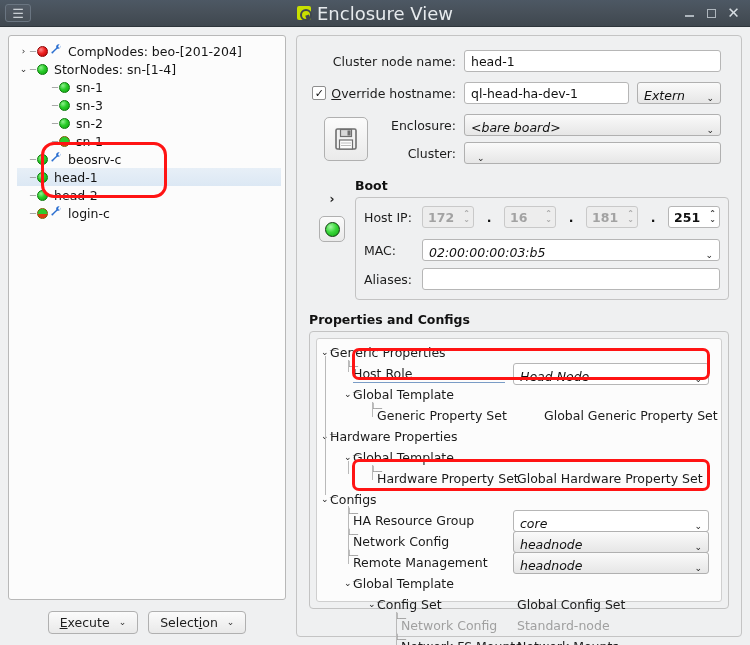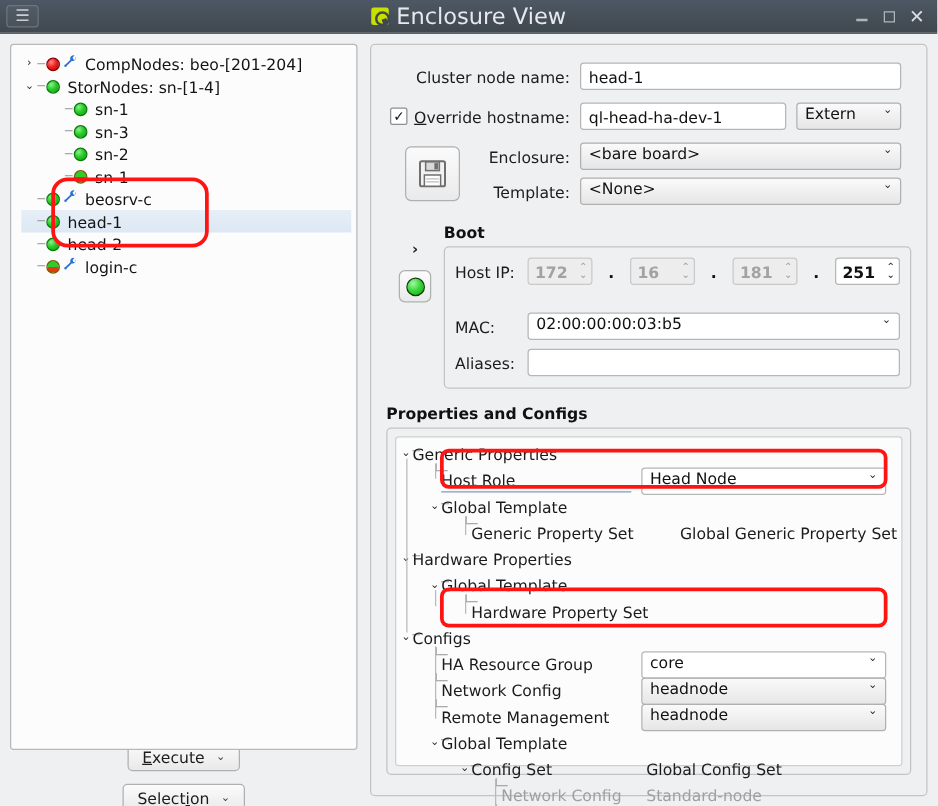--- a/index.html
+++ b/index.html
@@ -73,21 +73,21 @@
   .led.half  { background:linear-gradient(to bottom,#2ecc2e 0 55%, #e23a12 55% 100%); border:1px solid #7a5a00; }
   .wrench { width:12px; display:inline-block; color:#2b6fd0; font-size:11px; margin-left:1px; margin-right:1px; transform:rotate(0deg); }
   .tlabel { margin-left:4px; color:#141414; }
 
   
   .anno {
     position:absolute; border:3px solid #ff1414; border-radius:13px;
     pointer-events:none; z-index:40;
   }
 
-  #left-buttons { height:30px; margin-top:7px; display:flex; align-items:center; justify-content:center; gap:10px;flex-direction:column; }
+  #left-buttons { height:30px; margin-top:7px; display:flex; align-items:center; justify-content:center; gap:10px; }
 
   .btn {
     background:linear-gradient(to bottom,#fbfbfb,#e9e9e9);
     border:1px solid #b0b0b0; border-radius:4px;
     padding:3px 11px; font-size:12.5px; color:#1c1c1c;
     display:inline-flex; align-items:center; gap:9px;
   }
   .btn u { text-decoration:underline; }
   .caret { font-size:9px; color:#333; }
 
@@ -102,22 +102,22 @@
   .lbl u { text-decoration:underline; }
 
   .txt {
     background:#fff; border:1px solid #b6b6b6; border-radius:3px;
     height:22px; padding:0 6px; display:flex; align-items:center;
     font-size:12.5px; color:#111;
   }
   .combo {
     background:linear-gradient(to bottom,#fafafa,#e6e6e6);
     border:1px solid #b0b0b0; border-radius:3px;
-    height:22px; padding:0 6px; display:flex; align-items:flex-start;
-    font-size:12.5px; color:#111; position:relative;
+    height:22px; padding:0 6px; display:flex; align-items:flex-end;
+    font-size:12.5px; color:#111; position:relative;font-style:italic;
   }
   .combo.white { background:#fff; border:1px solid #b6b6b6; }
   .combo .cv { flex:1; overflow:hidden; }
   .combo .chev { font-size:9px; color:#222; margin-left:6px; }
 
   .check {
     width:14px; height:14px; background:#fff; border:1px solid #8e8e8e; border-radius:2px;
     display:flex; align-items:center; justify-content:center;
     font-size:11px; color:#111; margin-right:5px; flex:none;
   }
@@ -315,41 +315,40 @@
         </div>
         <div style="flex:1;">
           <div class="form-row" style="margin-bottom:6px;">
             <div class="lbl" style="width:81px; padding-right:8px;">Enclosure:</div>
             <div class="combo" style="width:257px;">
               <span class="cv">&lt;bare board&gt;</span>
               <span class="chev">⌄</span>
             </div>
           </div>
           <div class="form-row" style="margin-bottom:0;">
-            <div class="lbl" style="width:81px; padding-right:8px;">Template:</div>
+            <div class="lbl" style="width:81px; padding-right:8px;">Cluster:</div>
             <div class="combo" style="width:257px;">
-              <span class="cv">&lt;None&gt;</span>
               <span class="chev">⌄</span>
             </div>
           </div>
         </div>
       </div>
 
       <div style="display:flex; margin-top:14px;">
         <div style="width:46px; display:flex; flex-direction:column; align-items:center; padding-top:14px;">
           <div style="font-size:12px; font-weight:bold; color:#222; margin-bottom:10px;">›</div>
           <div class="led-btn">
             <span class="led-big"></span>
           </div>
         </div>
         <div style="flex:1;">
           <div class="grouptitle" style="margin-bottom:4px;">Boot</div>
           <div class="groupbox" style="padding:8px 8px 9px 8px;">
 
-            <div style="display:flex; align-items:center; margin-bottom:22px;justify-content:center;">
+            <div style="display:flex; align-items:center; margin-bottom:11px;justify-content:center;">
               <div class="lbl" style="width:58px; padding-right:8px; text-align:left;">Host IP:</div>
               <div id="ip-octets" style="display:flex; align-items:center; flex:1; justify-content:space-between;font-weight:bold;">
                   <div class="spin dis">
                     <span class="sv">172</span>
                     <span class="arrows">
                       <span>⌃</span>
                       <span>⌄</span>
                     </span>
                   </div>
                   <span class="dot-sep">.</span>
@@ -429,20 +428,21 @@
                 <span class="pname" style="left: 13px;">Hardware Properties</span>
               </div>
               <div class="prow" style="position: absolute; left: 0px; right: 0px; top: 108px;">
                 <span class="pchev" style="left: 27px; top: 5px;">⌄</span>
                 <span class="pdash" style="left: 36px; top: 3px;">─</span>
                 <span class="pname" style="left: 36px;">Global Template</span>
               </div>
               <div class="prow" style="position: absolute; left: 0px; right: 0px; top: 129px;">
                 <span class="pdash" style="left: 53px; top: -2px;">└─</span>
                 <span class="pname" style="left: 60px;">Hardware Property Set</span>
+                <span class="pval" style="left: 200px;">Global Hardware Property Set</span>
               </div>
               <div class="prow" style="position: absolute; left: 0px; right: 0px; top: 150px;">
                 <span class="pchev" style="left: 4px; top: 5px;">⌄</span>
                 <span class="pdash" style="left: 13px; top: 3px;">─</span>
                 <span class="pname" style="left: 13px;">Configs</span>
               </div>
               <div class="prow" style="position: absolute; left: 0px; right: 0px; top: 171px;">
                 <span class="pdash" style="left: 29px; top: -2px;">└─</span>
                 <span class="pname" style="left: 36px;">HA Resource Group</span>
                 <div class="combo pcombo white" style="left: 196px; top: 0px; width: 196px;">

